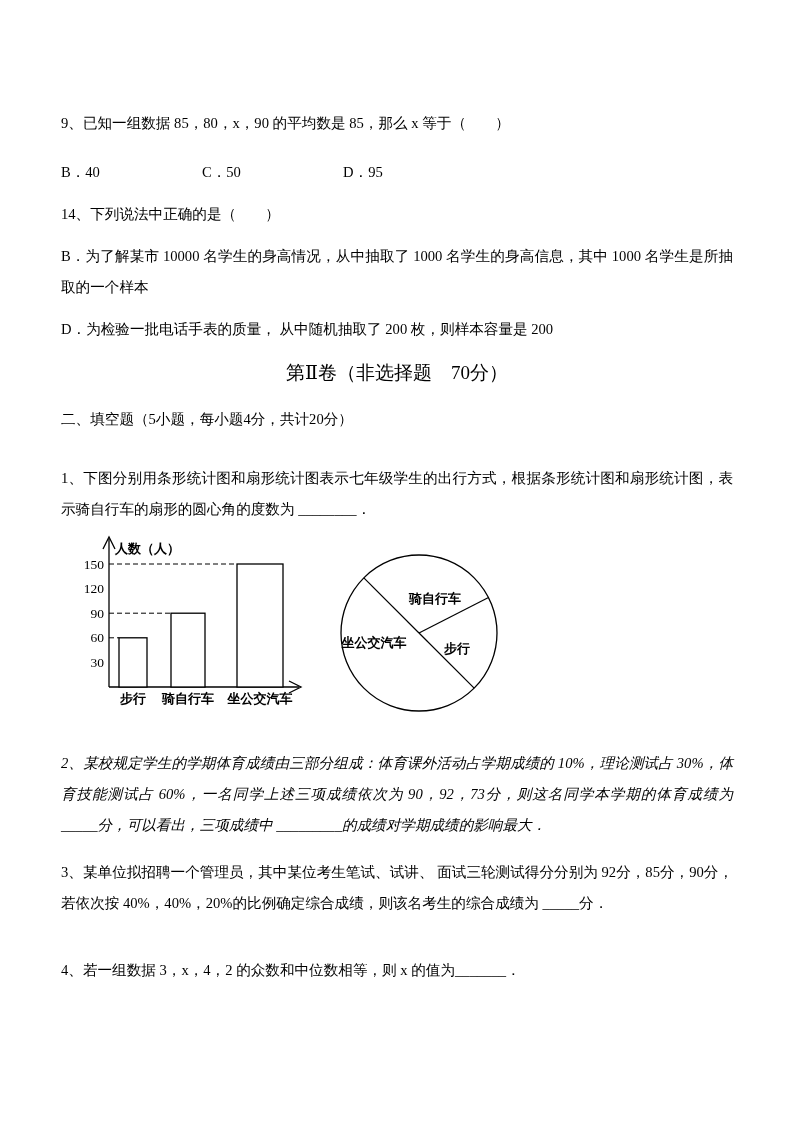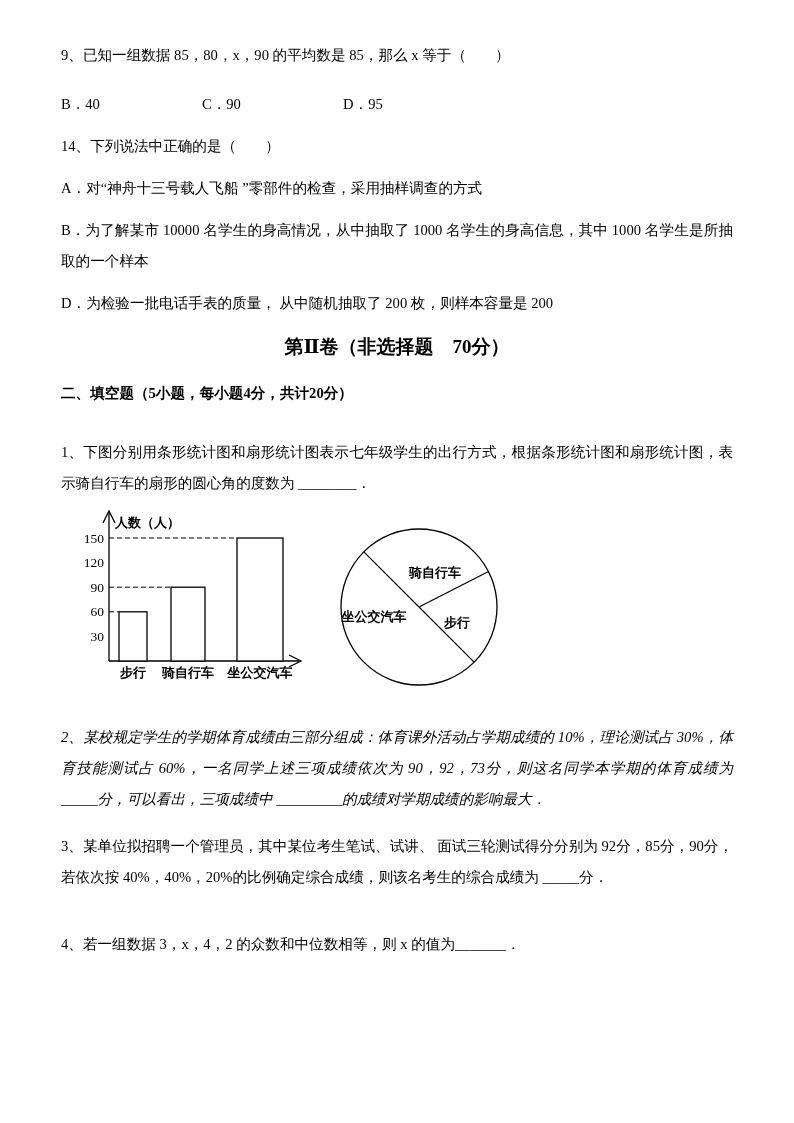--- a/index.html
+++ b/index.html
@@ -4,32 +4,32 @@
 <style>
   * { box-sizing: border-box; }
   html, body { margin: 0; padding: 0; }
   body {
     width: 794px; height: 1123px;
     background: #ffffff; color: #000000;
     font-family: "Liberation Serif", "DejaVu Serif", serif;
     font-size: 14.6px;
     overflow: hidden;
   }
-  .page { padding: 40px 61px 0 61px; }
+  .page { padding: 108px 61px 0 61px; }
   p { margin: 0; }
   .q { line-height: 31px; margin-bottom: 11px; text-align: justify; }
   .mb18 { margin-bottom: 18px; }
   .options-row { display: flex; line-height: 31px; margin-bottom: 11px; }
   .opt { width: 141px; }
   .opt:last-child { width: auto; }
   .section-title {
-    font-size: 19px; font-weight: bold; text-align: center;
+    font-size: 19px; font-weight: normal; text-align: center;
     line-height: 34px; margin: 6px 0 14px 0;
   }
-  .fill-header { font-weight: bold; line-height: 31px; margin-bottom: 11px; }
+  .fill-header { font-weight: normal; line-height: 31px; margin-bottom: 11px; }
   .fq1 { margin-bottom: 4px; margin-top: 28px; }
   .fq2 { margin-bottom: 16px; font-style: italic; }
   .fq3 { margin-bottom: 9px; }
   .fq4 { margin-bottom: 0; margin-top: 36px; }
   .charts { display: flex; align-items: flex-start; margin: 0 0 24px 6px; }
   .pie-svg { margin-top: 20px; margin-left: 12px; }
   .axis { stroke: #000; stroke-width: 1.3; }
   .bar { fill: #fff; stroke: #000; stroke-width: 1.3; }
   .dash { stroke: #000; stroke-width: 1; stroke-dasharray: 5 3; }
   .tick { font-size: 13.5px; }
@@ -39,26 +39,25 @@
 </style>
 </head>
 <body>
 
 <div class="page">
 
   <p class="q mb18">9、已知一组数据 85，80，x，90 的平均数是 85，那么 x 等于（　　）</p>
 
   <div class="options-row">
     <span class="opt">B．40</span>
-    <span class="opt">C．90</span>
+    <span class="opt">C．50</span>
     <span class="opt">D．95</span>
   </div>
 
   <p class="q">14、下列说法中正确的是（　　）</p>
-  <p class="q">A．对“神舟十三号载人飞船 ”零部件的检查，采用抽样调查的方式</p>
   <p class="q">B．为了解某市 10000 名学生的身高情况，从中抽取了 1000 名学生的身高信息，其中 1000 名学生是所抽取的一个样本</p>
   <p class="q">D．为检验一批电话手表的质量， 从中随机抽取了 200 枚，则样本容量是 200</p>
 
   <h2 class="section-title">第Ⅱ卷（非选择题　70分）</h2>
 
   <p class="fill-header">二、填空题（5小题，每小题4分，共计20分）</p>
 
   <p class="q fq1">1、下图分别用条形统计图和扇形统计图表示七年级学生的出行方式，根据条形统计图和扇形统计图，表示骑自行车的扇形的圆心角的度数为 ________．</p>
 
   <div class="charts">

